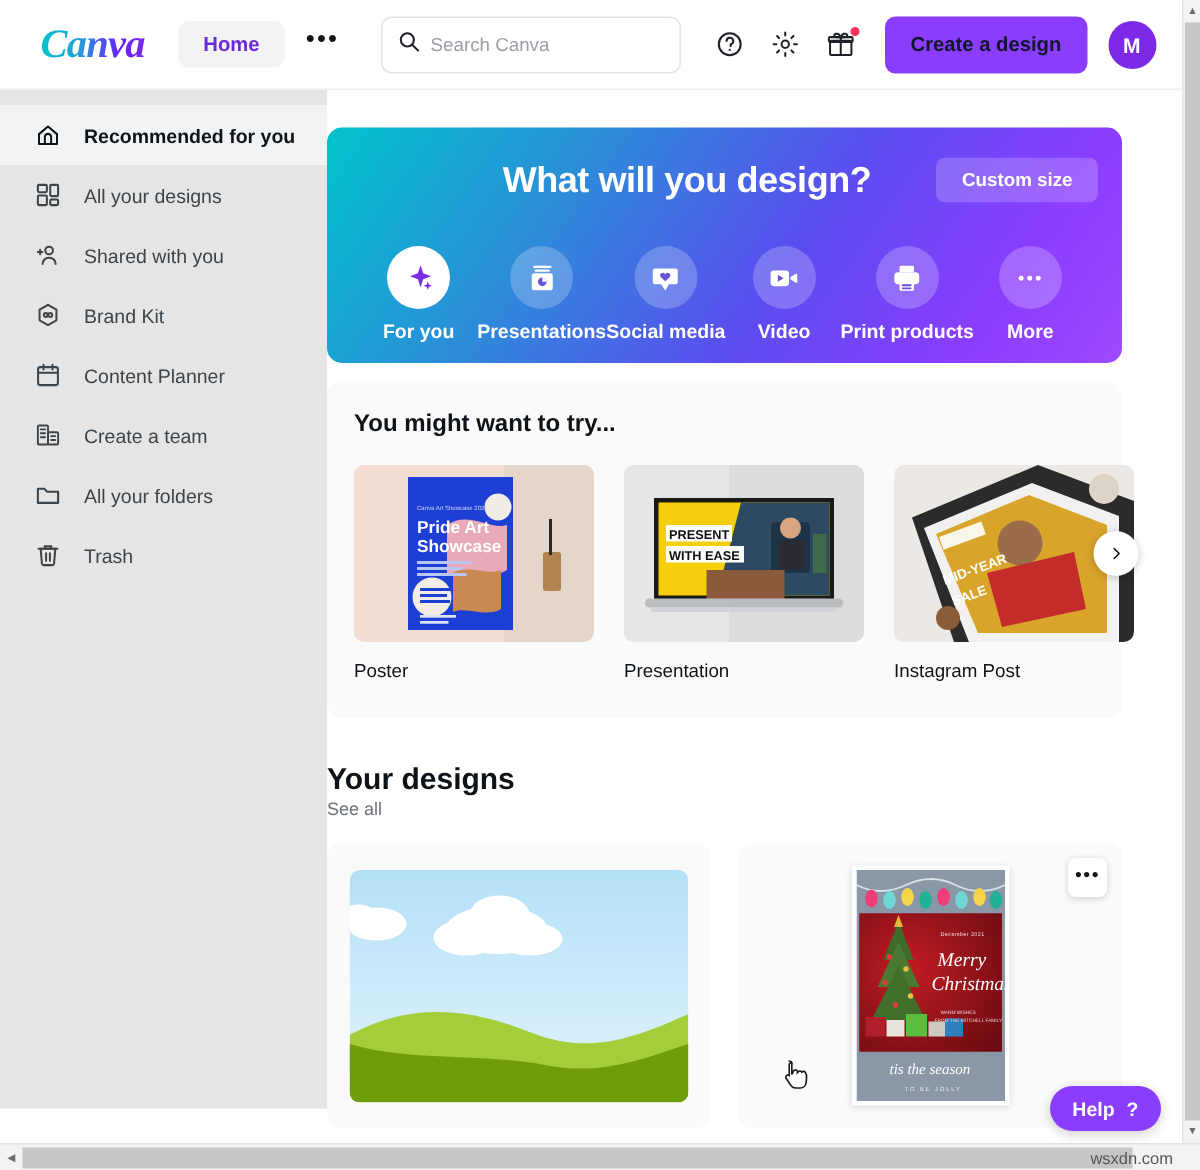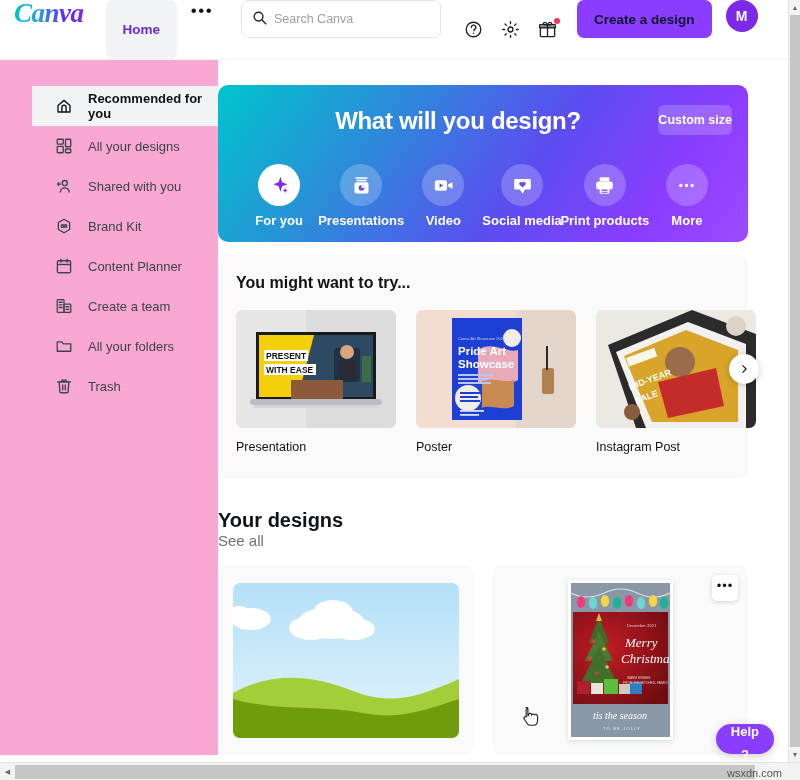--- a/index.html
+++ b/index.html
@@ -7,22 +7,22 @@
     width: 800px; height: 780px;
     font-family: "Liberation Sans", sans-serif;
     background: #ffffff;
     overflow: hidden;
   }
   #app { position: relative; width: 800px; height: 780px; background:#fff; }
 
   
   .header {
     position: absolute; top: 0; left: 0; width: 788px; height: 60px;
-    background: #fff; display: flex; 
-    border-bottom: 1px solid #f0f0f0; z-index: 20;
+    background: #fff; display: flex; align-items: center;
+    border-bottom: 1px solid #f0f0f0; z-index: 20; padding-left: 13px;
   }
   .logo {
     margin-left: 14px; font-family: "Liberation Serif", serif;
     font-size: 27px; font-style: italic; font-weight: 700;
     letter-spacing: -0.5px;
     background: linear-gradient(90deg,#00c4cc 0%,#22a3d8 35%,#6420ff 75%,#7d2ae8 100%);
     -webkit-background-clip: text; background-clip: text;
     -webkit-text-fill-color: transparent; color: #7d2ae8;
     line-height: 1;
   }
@@ -62,22 +62,22 @@
     border: none; cursor: pointer; font-family: inherit; white-space: nowrap;
   }
   .avatar {
     margin-left: 14px; width: 32px; height: 32px; border-radius: 50%;
     background: #7d2ae8; color: #fff; display: flex; align-items: center;
     justify-content: center; font-size: 14px; font-weight: 700; cursor: pointer;
   }
 
   
   .sidebar {
-    position: absolute; top: 60px; left: 0; width: 218px; height: 695px;
-    background: #f9a8d4; padding-top: 26px; padding-left: 32px;
+    position: absolute; top: 44px; left: 0; width: 218px; height: 695px;
+    background: #e5e5e5; padding-top: 26px;
   }
   .nav-item {
     display: flex; align-items: center; height: 40px; padding-left: 22px;
     cursor: pointer; color: #3b444b; gap: 14px; border-radius: 0;
   }
   .nav-item.active { background: #f2f3f5; font-weight: 700; color: #0e1318; }
   .nav-item .nav-label { font-size: 13px; }
   .nav-item.active .nav-label { font-weight: 700; }
   .nav-ico { width: 20px; height: 20px; display:flex; align-items:center; justify-content:center; flex:none; }
 
@@ -99,21 +99,21 @@
     position: relative; margin: 25px 0 0 0; width: 530px; height: 157px;
     border-radius: 10px; overflow: hidden;
     background: linear-gradient(125deg,#00c4cc 0%,#2a8fd8 28%,#5b4df0 58%,#8b3dff 82%,#9d4bff 100%);
   }
   .hero-title {
     position: absolute; top: 22px; left: 0; width: 100%; text-align: center;
     color: #fff; font-size: 24px; font-weight: 700; letter-spacing: -0.3px;
     padding-right: 50px;
   }
   .custom-size {
-    position: absolute; top: 20px; right: 16px; padding: 8px 0;
+    position: absolute; top: 20px; right: 16px; padding: 8px 17px;
     background: rgba(255,255,255,0.20); color: #fff; border-radius: 6px;
     font-size: 12.5px; font-weight: 700; border: none; cursor: pointer;
     font-family: inherit; backdrop-filter: blur(2px);
   }
   .hero-cats {
     position: absolute; bottom: 14px; left: 0; width: 100%;
     display: flex; justify-content: space-around; padding: 0 22px;
   }
   .hero-cat { display: flex; flex-direction: column; align-items: center; cursor: pointer; width: 86px; }
   .hero-cat-circle {
@@ -144,21 +144,21 @@
     border: none; z-index: 6; font-size: 13px; color: #0e1318;
   }
 
   
   .designs-head {
     margin-top: 30px; width: 530px; display: flex; align-items: baseline;
     justify-content: space-between;
     flex-direction: column;
   }
   .designs-title { font-size: 20px; font-weight: 700; color: #0e1318; }
-  .see-all { font-size: 15px; color: #6b7178; cursor: pointer; }
+  .see-all { font-size: 12px; color: #6b7178; cursor: pointer; }
   .designs-row { display: flex; gap: 18px; margin-top: 16px; }
   .design-card {
     width: 256px; height: 190px; background: #fafafa; border-radius: 9px;
     display: flex; align-items: center; justify-content: center;
     position: relative; cursor: pointer;
   }
   .design-more {
     position: absolute; top: 10px; right: 10px; width: 26px; height: 26px;
     background: #fff; border-radius: 5px; box-shadow: 0 1px 4px rgba(0,0,0,0.16);
     display: flex; align-items: center; justify-content: center;
@@ -174,21 +174,20 @@
     box-shadow: 0 1px 5px rgba(0,0,0,0.13);
   }
 
   
   .help-btn {
     position: absolute; bottom: 26px; right: 26px; height: 30px; padding: 0 15px;
     background: #8b3dff; color: #fff; border: none; border-radius: 16px;
     font-size: 13px; font-weight: 700; cursor: pointer; font-family: inherit;
     display: flex; align-items: center; gap: 8px; z-index: 30;
     box-shadow: 0 2px 8px rgba(0,0,0,0.2);
-    flex-direction: column;
   }
 
   
   .cursor { position: absolute; left: 522px; top: 706px; z-index: 40; pointer-events: none; }
 
   
   .vscroll {
     position: absolute; top: 0; right: 0; width: 12px; height: 762px;
     background: #f3f3f3; border-left: 1px solid #e3e3e3; z-index: 25;
   }
@@ -376,36 +375,36 @@
               <circle cx="12" cy="14.7" r="3.3" fill="#6a52d8"></circle>
               <path d="M12 11.4v3.3h3.3a3.3 3.3 0 0 0-3.3-3.3z" fill="#fff"></path>
             </svg>
           </div>
           <div class="hero-cat-label">Presentations</div>
         </div>
 
         <div class="hero-cat">
           <div class="hero-cat-circle">
             <svg width="21" height="21" viewBox="0 0 24 24" fill="currentColor">
+              <path d="M4 4.5h16a1.5 1.5 0 0 1 1.5 1.5v9a1.5 1.5 0 0 1-1.5 1.5h-5.2L12 21.5 8.9 16.5H4A1.5 1.5 0 0 1 2.5 15V6A1.5 1.5 0 0 1 4 4.5z"></path>
+              <path d="M12 14.2l-3.3-3a2 2 0 1 1 3.3-2.2 2 2 0 1 1 3.3 2.2z" fill="#6a52d8"></path>
+            </svg>
+          </div>
+          <div class="hero-cat-label">Social media</div>
+        </div>
+
+        <div class="hero-cat">
+          <div class="hero-cat-circle">
+            <svg width="21" height="21" viewBox="0 0 24 24" fill="currentColor">
               <rect x="2" y="6" width="14" height="12" rx="2.5"></rect>
               <path d="M17 11.2l4.2-2.6c.5-.3 1.1.05 1.1.6v5.6c0 .55-.6.9-1.1.6L17 12.8z"></path>
               <path d="M7.5 9.3l4.3 2.7-4.3 2.7z" fill="#6a52d8"></path>
             </svg>
           </div>
           <div class="hero-cat-label">Video</div>
-        </div>
-
-        <div class="hero-cat">
-          <div class="hero-cat-circle">
-            <svg width="21" height="21" viewBox="0 0 24 24" fill="currentColor">
-              <path d="M4 4.5h16a1.5 1.5 0 0 1 1.5 1.5v9a1.5 1.5 0 0 1-1.5 1.5h-5.2L12 21.5 8.9 16.5H4A1.5 1.5 0 0 1 2.5 15V6A1.5 1.5 0 0 1 4 4.5z"></path>
-              <path d="M12 14.2l-3.3-3a2 2 0 1 1 3.3-2.2 2 2 0 1 1 3.3 2.2z" fill="#6a52d8"></path>
-            </svg>
-          </div>
-          <div class="hero-cat-label">Social media</div>
         </div>
 
         <div class="hero-cat">
           <div class="hero-cat-circle">
             <svg width="21" height="21" viewBox="0 0 24 24" fill="currentColor">
               <rect x="6.5" y="2.5" width="11" height="5" rx="1"></rect>
               <rect x="2.5" y="7.5" width="19" height="9" rx="3"></rect>
               <rect x="6.5" y="15" width="11" height="6.5" rx="1"></rect>
               <rect x="8.3" y="16.6" width="7.4" height="1.4" rx="0.7" fill="#6a52d8"></rect>
               <rect x="8.3" y="19" width="7.4" height="1.4" rx="0.7" fill="#6a52d8"></rect>
@@ -425,44 +424,20 @@
           <div class="hero-cat-label">More</div>
         </div>
 
       </div>
     </div>
 
     <div class="try-panel">
       <div class="try-title">You might want to try...</div>
 
       <div class="try-row">
-
-        <div class="try-card">
-          <div class="try-thumb">
-            <svg width="160" height="118" viewBox="0 0 160 118">
-              <rect width="160" height="118" fill="#e6e6e6"></rect>
-              <rect x="70" y="0" width="90" height="118" fill="#dcdcdc"></rect>
-              <rect x="20" y="22" width="120" height="68" fill="#1a1a1a"></rect>
-              <rect x="23" y="25" width="114" height="62" fill="#f5cf0b"></rect>
-              <polygon points="78,25 137,25 137,87 62,87" fill="#2e4a63"></polygon>
-              <rect x="98" y="38" width="26" height="34" rx="3" fill="#1f3347"></rect>
-              <circle cx="111" cy="42" r="7" fill="#d8a57f"></circle>
-              <rect x="103" y="50" width="17" height="20" rx="3" fill="#2b2b35"></rect>
-              <rect x="126" y="46" width="9" height="26" fill="#3f6b4a"></rect>
-              <rect x="28" y="40" width="44" height="11" fill="#fff"></rect>
-              <rect x="28" y="54" width="52" height="11" fill="#fff"></rect>
-              <text x="30" y="49" font-family="Liberation Sans, sans-serif" font-size="8.5" font-weight="bold" fill="#111">PRESENT</text>
-              <text x="30" y="63" font-family="Liberation Sans, sans-serif" font-size="8.5" font-weight="bold" fill="#111">WITH EASE</text>
-              <rect x="55" y="70" width="52" height="20" fill="#8a5a3b"></rect>
-              <rect x="14" y="89" width="132" height="6" rx="3" fill="#b9bdc2"></rect>
-              <rect x="18" y="95" width="124" height="3" rx="1.5" fill="#cfd2d6"></rect>
-            </svg>
-          </div>
-          <div class="try-label">Presentation</div>
-        </div>
 
         <div class="try-card">
           <div class="try-thumb">
             <svg width="160" height="118" viewBox="0 0 160 118">
               <rect width="160" height="118" fill="#f3ddd3"></rect>
               <rect x="100" y="0" width="60" height="118" fill="#e4d6cb"></rect>
               <rect x="36" y="8" width="70" height="102" fill="#efe9e4"></rect>
               <path d="M36 8h70v102H36z" fill="#1d3fd4"></path>
               <path d="M62 40c14-10 30 4 40 0v30c-12 8-30-4-40 4z" fill="#e8a9b8"></path>
               <path d="M66 72c10-6 24 2 32-2v26c-10 6-24-2-32 2z" fill="#c98a52"></path>
@@ -482,20 +457,44 @@
               <rect x="126" y="58" width="12" height="26" rx="2" fill="#b08250"></rect>
               <rect x="130" y="36" width="2" height="24" fill="#2a2a2a"></rect>
             </svg>
           </div>
           <div class="try-label">Poster</div>
         </div>
 
         <div class="try-card">
           <div class="try-thumb">
             <svg width="160" height="118" viewBox="0 0 160 118">
+              <rect width="160" height="118" fill="#e6e6e6"></rect>
+              <rect x="70" y="0" width="90" height="118" fill="#dcdcdc"></rect>
+              <rect x="20" y="22" width="120" height="68" fill="#1a1a1a"></rect>
+              <rect x="23" y="25" width="114" height="62" fill="#f5cf0b"></rect>
+              <polygon points="78,25 137,25 137,87 62,87" fill="#2e4a63"></polygon>
+              <rect x="98" y="38" width="26" height="34" rx="3" fill="#1f3347"></rect>
+              <circle cx="111" cy="42" r="7" fill="#d8a57f"></circle>
+              <rect x="103" y="50" width="17" height="20" rx="3" fill="#2b2b35"></rect>
+              <rect x="126" y="46" width="9" height="26" fill="#3f6b4a"></rect>
+              <rect x="28" y="40" width="44" height="11" fill="#fff"></rect>
+              <rect x="28" y="54" width="52" height="11" fill="#fff"></rect>
+              <text x="30" y="49" font-family="Liberation Sans, sans-serif" font-size="8.5" font-weight="bold" fill="#111">PRESENT</text>
+              <text x="30" y="63" font-family="Liberation Sans, sans-serif" font-size="8.5" font-weight="bold" fill="#111">WITH EASE</text>
+              <rect x="55" y="70" width="52" height="20" fill="#8a5a3b"></rect>
+              <rect x="14" y="89" width="132" height="6" rx="3" fill="#b9bdc2"></rect>
+              <rect x="18" y="95" width="124" height="3" rx="1.5" fill="#cfd2d6"></rect>
+            </svg>
+          </div>
+          <div class="try-label">Presentation</div>
+        </div>
+
+        <div class="try-card">
+          <div class="try-thumb">
+            <svg width="160" height="118" viewBox="0 0 160 118">
               <rect width="160" height="118" fill="#ece9e5"></rect>
               <polygon points="12,35 96,0 160,24 160,118 40,118" fill="#2b2b2b"></polygon>
               <polygon points="20,42 92,12 150,34 150,118 50,118" fill="#f3f1ef"></polygon>
               <polygon points="28,46 90,20 142,40 142,112 56,112" fill="#d8a42a"></polygon>
               <circle cx="84" cy="52" r="15" fill="#9a6c4a"></circle>
               <path d="M62 72 L120 58 L128 96 L72 108 Z" fill="#c42b2b"></path>
               <rect x="30" y="48" width="30" height="9" transform="rotate(-20 30 48)" fill="#fff" opacity="0.9"></rect>
               <text x="34" y="80" font-family="Liberation Sans, sans-serif" font-size="9" font-weight="bold" fill="#fff" transform="rotate(-20 34 80)">MID-YEAR</text>
               <text x="40" y="94" font-family="Liberation Sans, sans-serif" font-size="9" font-weight="bold" fill="#fff" transform="rotate(-20 40 94)">SALE</text>
               <circle cx="140" cy="16" r="10" fill="#dcd3c8"></circle>

